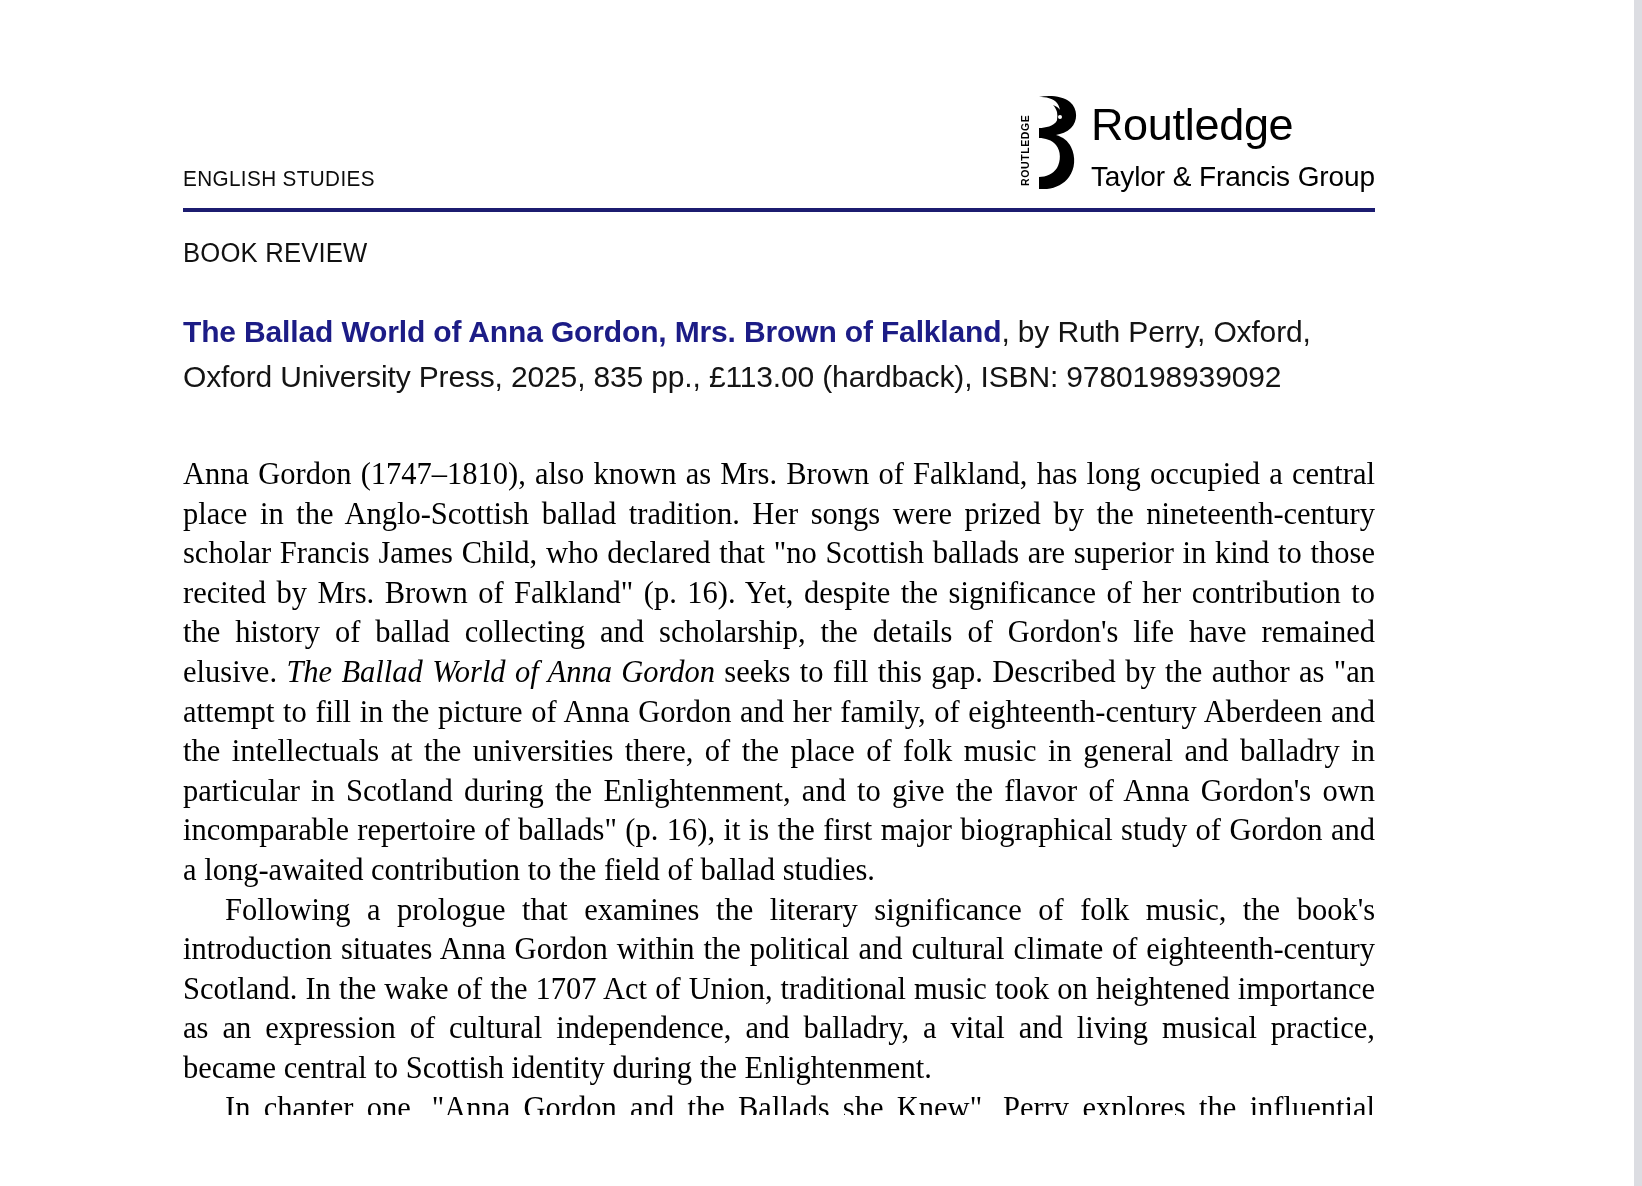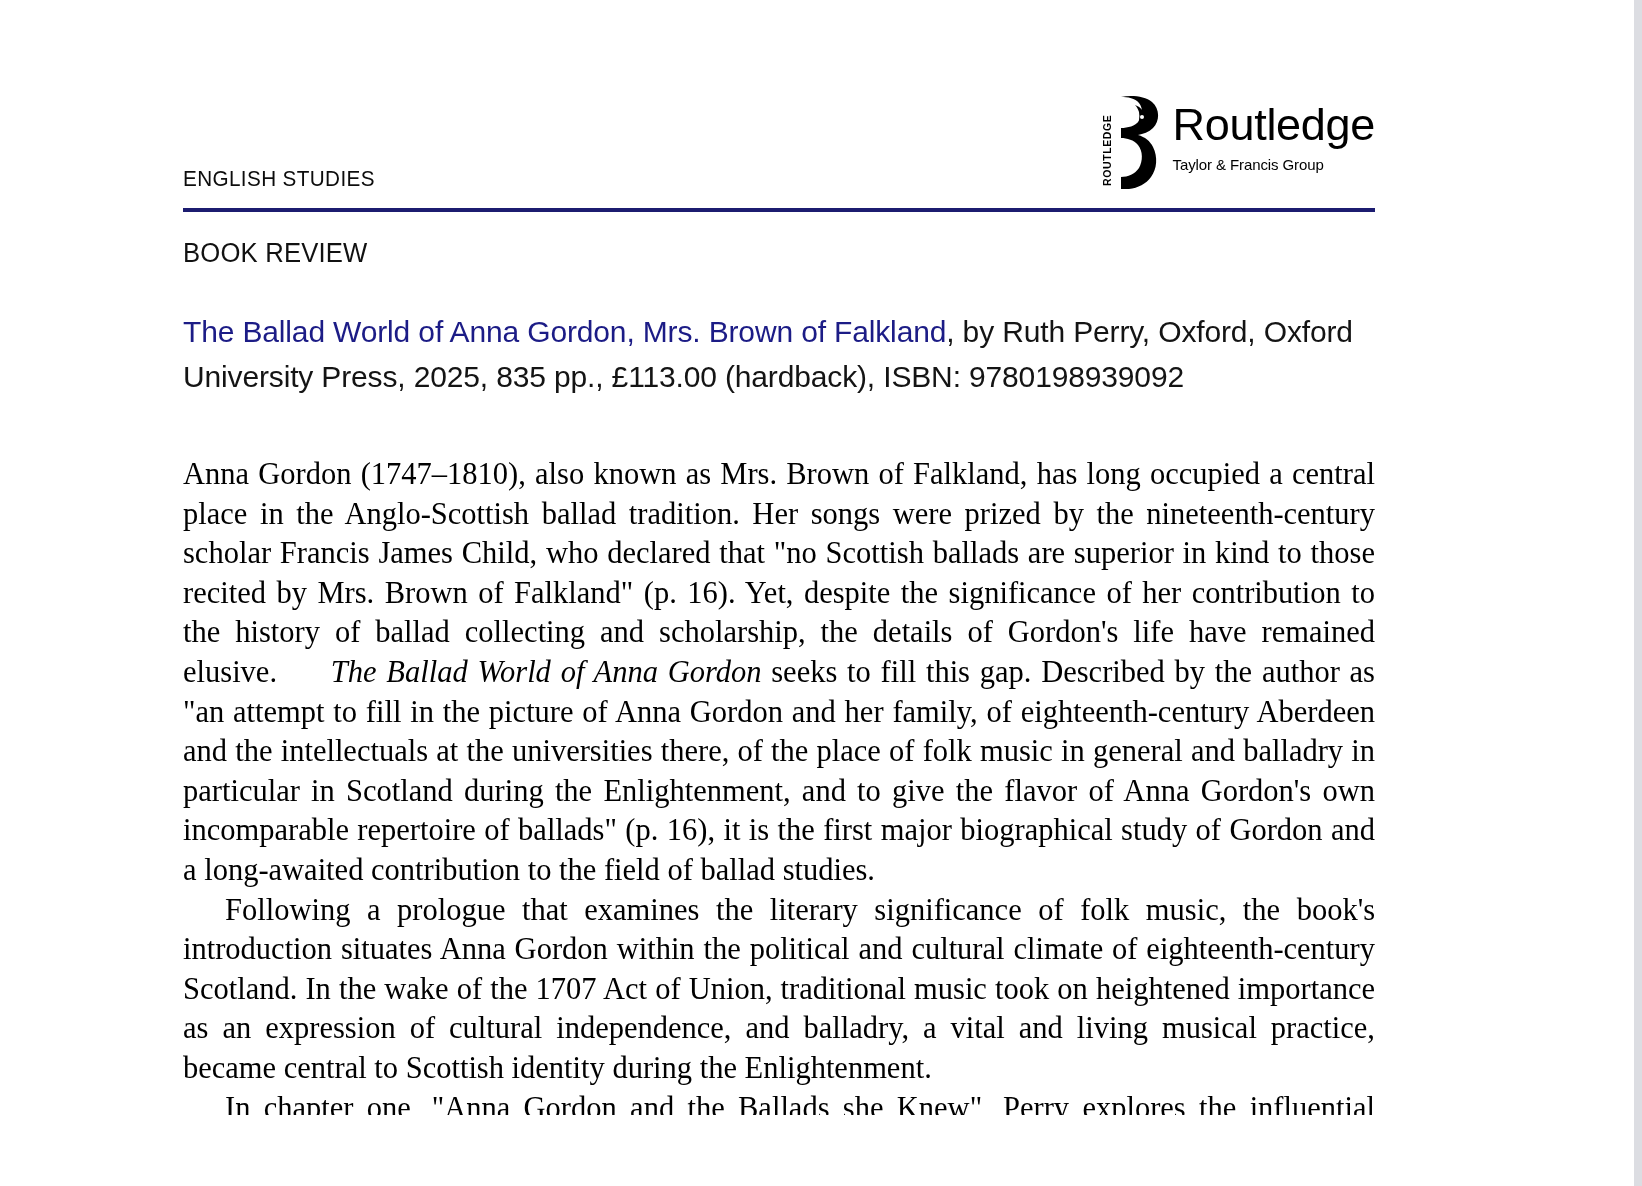--- a/index.html
+++ b/index.html
@@ -105,25 +105,25 @@
   #logo-name {
     font-family: "Liberation Sans", "DejaVu Sans", sans-serif;
     font-size: 45px;
     font-weight: 400;
     color: #000;
     line-height: 48px;
     letter-spacing: -0.3px;
   }
   #logo-sub {
     font-family: "Liberation Sans", "DejaVu Sans", sans-serif;
-    font-size: 15px;
+    font-size: 28px;
     font-weight: 400;
     color: #000;
     line-height: 28px;
-    margin-top: 2px;
+    margin-top: 14px;
     letter-spacing: -0.1px;
   }
 
   
   #rule {
     position: absolute;
     left: 0;
     top: 208px;
     width: 1192px;
     height: 4px;
@@ -151,21 +151,21 @@
     top: 309px;
     width: 1195px;
     font-family: "Liberation Sans", "DejaVu Sans", sans-serif;
     font-size: 30px;
     line-height: 45px;
     color: #141414;
     letter-spacing: -0.15px;
   }
   #citation .book-title {
     color: #1c1c86;
-    font-weight: normal;
+    font-weight: bold;
     margin-top: 21px;
   }
 
   
   #body-text {
     position: absolute;
     left: 0;
     top: 455px;
     width: 1192px;
     font-family: "Liberation Serif", "DejaVu Serif", serif;
@@ -176,21 +176,20 @@
     text-justify: inter-word;
   }
   #body-text p {
     margin: 0;
   }
   #body-text p.indented {
     text-indent: 42px;
   }
   #body-text i {
     font-style: italic;
-    margin-left: 44px;
   }
   
   #body-text p.clipped {
     max-height: 26px;
     overflow: hidden;
   }
 </style>
 </head>
 <body>
 

